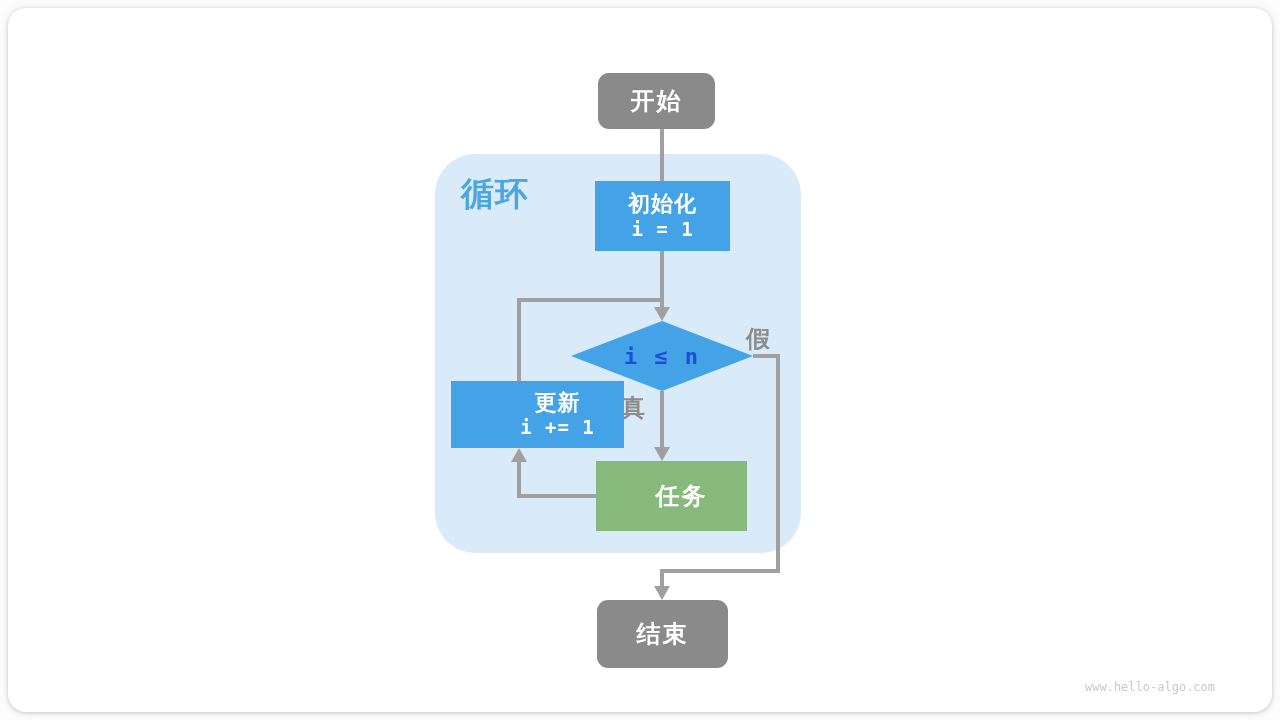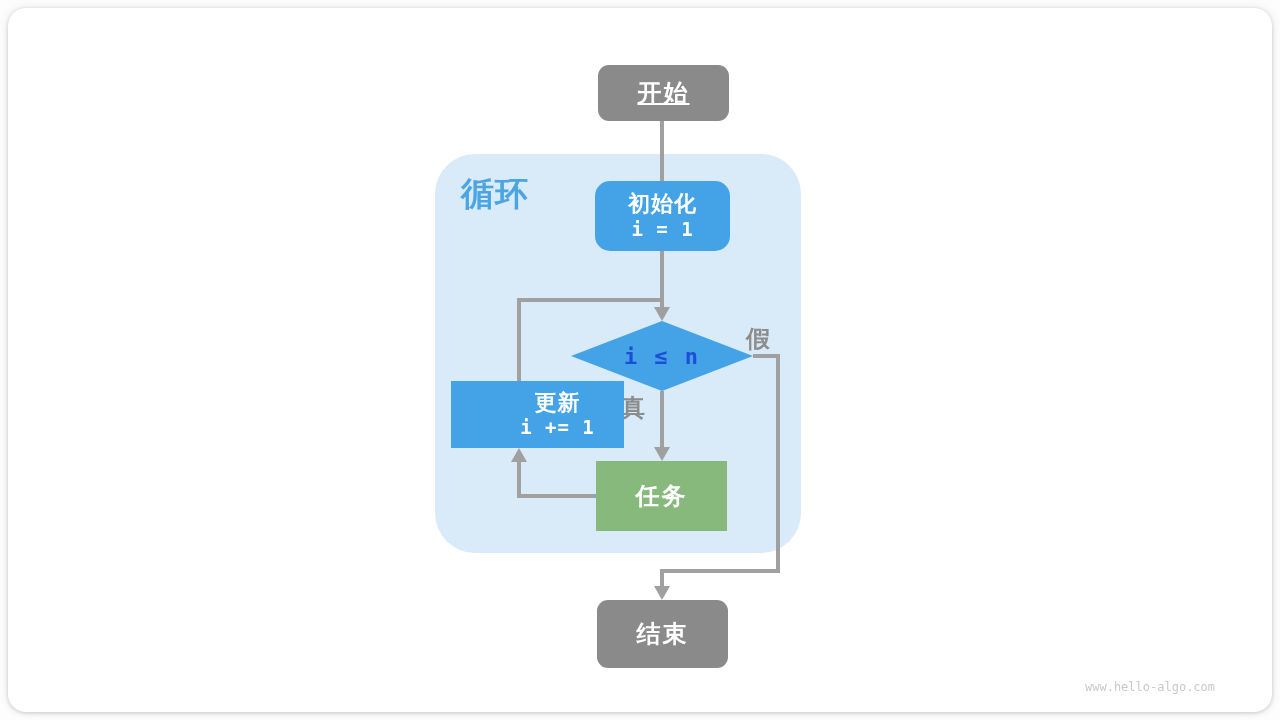--- a/index.html
+++ b/index.html
@@ -32,24 +32,24 @@
     color:var(--loop-label-blue);font-size:33px;font-weight:bold;
     letter-spacing:1px;
   }
   .node{
     position:absolute;display:flex;flex-direction:column;
     align-items:center;justify-content:center;
     color:#ffffff;text-align:center;line-height:1.25;
   }
   .terminal{background:var(--terminal-gray);border-radius:11px;font-size:24px;font-weight:600;letter-spacing:2px;}
   .process{background:var(--process-blue);font-size:22px;font-weight:600;letter-spacing:1px;}
-  .task{background:var(--task-green);font-size:24px;font-weight:600;letter-spacing:2px;}
+  .task{background:var(--task-green);font-size:24px;font-weight:600;letter-spacing:2px;padding-left:20px;}
   .code{font-family:"DejaVu Sans Mono","Liberation Mono",monospace;font-size:19px;font-weight:bold;letter-spacing:1px;}
-  .node-start{left:590px;top:57px;width:131px;height:56px;text-decoration:underline;}
-  .node-init{left:587px;top:173px;width:135px;height:70px;border-radius:15px;}
+  .node-start{left:590px;top:65px;width:117px;height:56px;}
+  .node-init{left:587px;top:173px;width:135px;height:70px;}
   .node-update{left:443px;top:373px;width:133px;height:67px;padding-left:40px;}
   .node-task{left:588px;top:453px;width:131px;height:70px;}
   .node-end{left:589px;top:592px;width:131px;height:68px;}
   .diamond-wrap{position:absolute;left:563px;top:313px;width:182px;height:70px;}
   .diamond-wrap svg{position:absolute;left:0;top:0;display:block;}
   .diamond-text{
     position:absolute;left:0;top:0;width:100%;height:100%;
     display:flex;align-items:center;justify-content:center;
     color:#1d4ed8;font-family:"DejaVu Sans Mono","Liberation Mono",monospace;
     font-size:22px;font-weight:bold;letter-spacing:2px;

